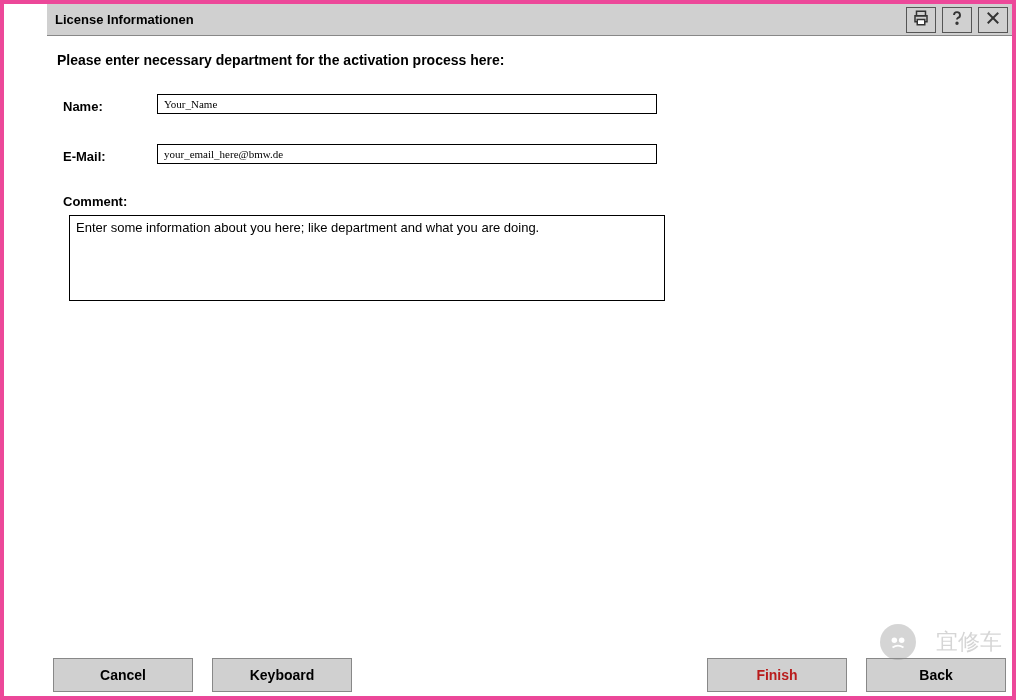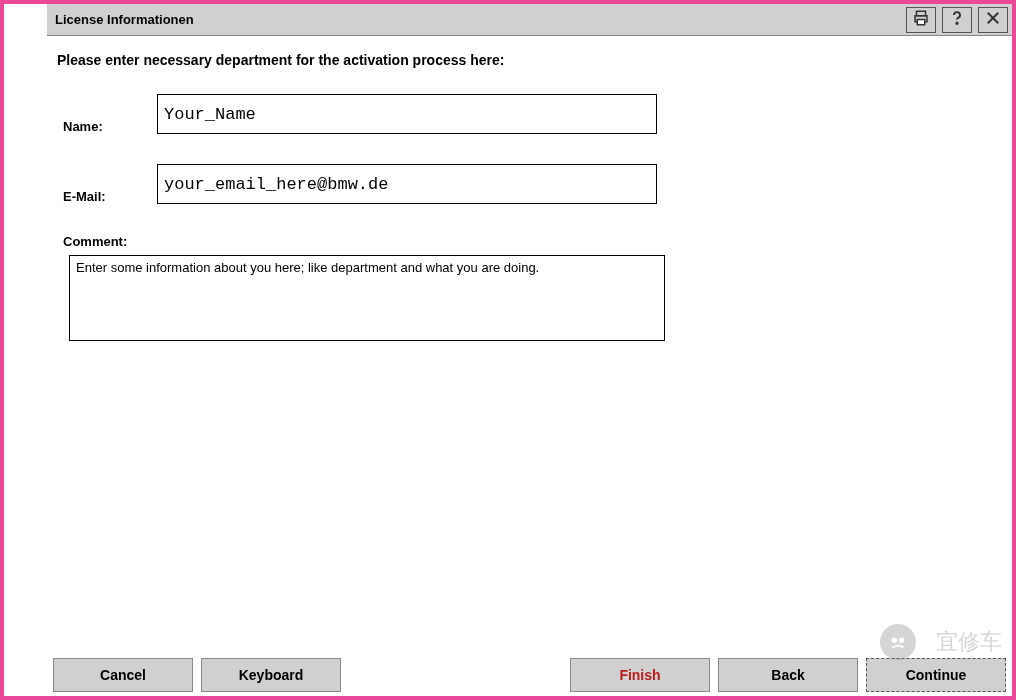--- a/index.html
+++ b/index.html
@@ -73,25 +73,25 @@
       margin-bottom: 30px;
     }
     .form-label {
       font-weight: bold;
       font-size: 13px;
       width: 100px;
       padding-left: 6px;
     }
     .form-input {
       width: 500px;
-      height: 40px;
+      height: 20px;
       border: 1px solid #000;
       padding: 2px 6px;
-      font-size: 17px;
-      font-family: Liberation Mono, monospace;
+      font-size: 11px;
+      font-family: Liberation Serif, serif;
     }
     .comment-section {
       margin-top: 18px;
     }
     .comment-label {
       font-weight: bold;
       font-size: 13px;
       padding-left: 6px;
       margin-bottom: 6px;
       margin-top: 28px;
@@ -107,21 +107,21 @@
       margin-left: 12px;
     }
     .footer {
       height: 42px;
       display: flex;
       justify-content: space-between;
       padding: 4px 6px 6px 6px;
     }
     .footer-left, .footer-right {
       display: flex;
-      gap: 8px;
+      gap: 19px;
     }
     .footer-btn {
       width: 140px;
       height: 34px;
       background: #d0d0d0;
       border: 1px solid #888;
       font-size: 14px;
       font-weight: bold;
       font-family: Arial, sans-serif;
       cursor: pointer;
@@ -215,21 +215,20 @@
   </div>
 
   <div class="footer">
     <div class="footer-left">
       <button class="footer-btn">Cancel</button>
       <button class="footer-btn">Keyboard</button>
     </div>
     <div class="footer-right">
       <button class="footer-btn disabled">Finish</button>
       <button class="footer-btn">Back</button>
-      <button class="footer-btn focused">Continue</button>
     </div>
   </div>
 
   <div class="watermark">
     <div class="watermark-circle">
       <svg width="22" height="22" viewBox="0 0 24 24" fill="#fff">
         <circle cx="8" cy="10" r="3"></circle>
         <circle cx="16" cy="10" r="3"></circle>
         <path d="M6 18 q6 -4 12 0" stroke="#fff" stroke-width="2" fill="none"></path>
       </svg>

